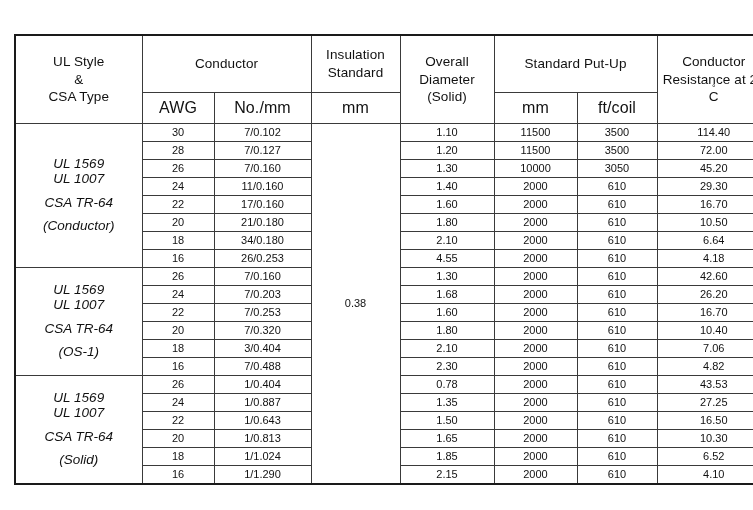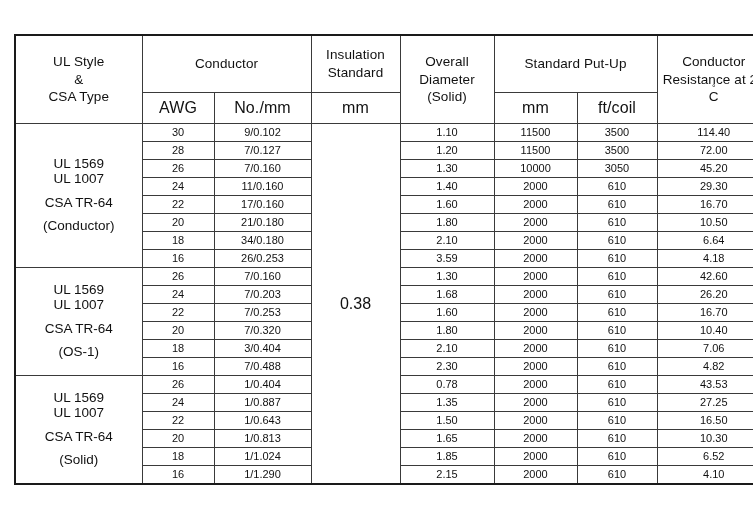--- a/index.html
+++ b/index.html
@@ -81,27 +81,28 @@
     border-bottom: 1px solid #4a4a4a;
   }
 
   
   td.group-label {
     font-size: 13.5px;
     font-weight: bold;
     line-height: 1.1;
     border-left: 2px solid #1a1a1a;
     border-right: 1.6px solid #1a1a1a;
+    font-style: italic;
   }
   td.group-label .gl-line { display: block; }
   td.group-label .gl-gap  { display: block; height: 9px; }
 
   
   td.insul-merged {
-    font-size: 16px;
+    font-size: 11px;
     border-left: 1.6px solid #1a1a1a;
     border-right: 1.6px solid #1a1a1a;
     border-top: 1.6px solid #1a1a1a;
     border-bottom: 1.6px solid #1a1a1a;
   }
 
   
   tr.group-start > td {
     border-top: 1.8px solid #1a1a1a;
   }
@@ -185,21 +186,21 @@
         <tr>
           <td class="group-label" rowspan="8">
             <span class="gl-line">UL 1569</span>
             <span class="gl-line">UL 1007</span>
             <span class="gl-gap"></span>
             <span class="gl-line">CSA TR-64</span>
             <span class="gl-gap"></span>
             <span class="gl-line">(Conductor)</span>
           </td>
           <td>30</td>
-          <td>9/0.102</td>
+          <td>7/0.102</td>
           <td class="insul-merged" rowspan="20">0.38</td>
           <td>1.10</td>
           <td>11500</td>
           <td>3500</td>
           <td class="edge-r">114.40</td>
         </tr>
         <tr>
           <td>28</td>
           <td>7/0.127</td>
           <td>1.20</td>
@@ -243,21 +244,21 @@
           <td>18</td>
           <td>34/0.180</td>
           <td>2.10</td>
           <td>2000</td>
           <td>610</td>
           <td class="edge-r">6.64</td>
         </tr>
         <tr>
           <td>16</td>
           <td>26/0.253</td>
-          <td>3.59</td>
+          <td>4.55</td>
           <td>2000</td>
           <td>610</td>
           <td class="edge-r">4.18</td>
         </tr>
         <tr class="group-start">
           <td class="group-label" rowspan="6">
             <span class="gl-line">UL 1569</span>
             <span class="gl-line">UL 1007</span>
             <span class="gl-gap"></span>
             <span class="gl-line">CSA TR-64</span>

